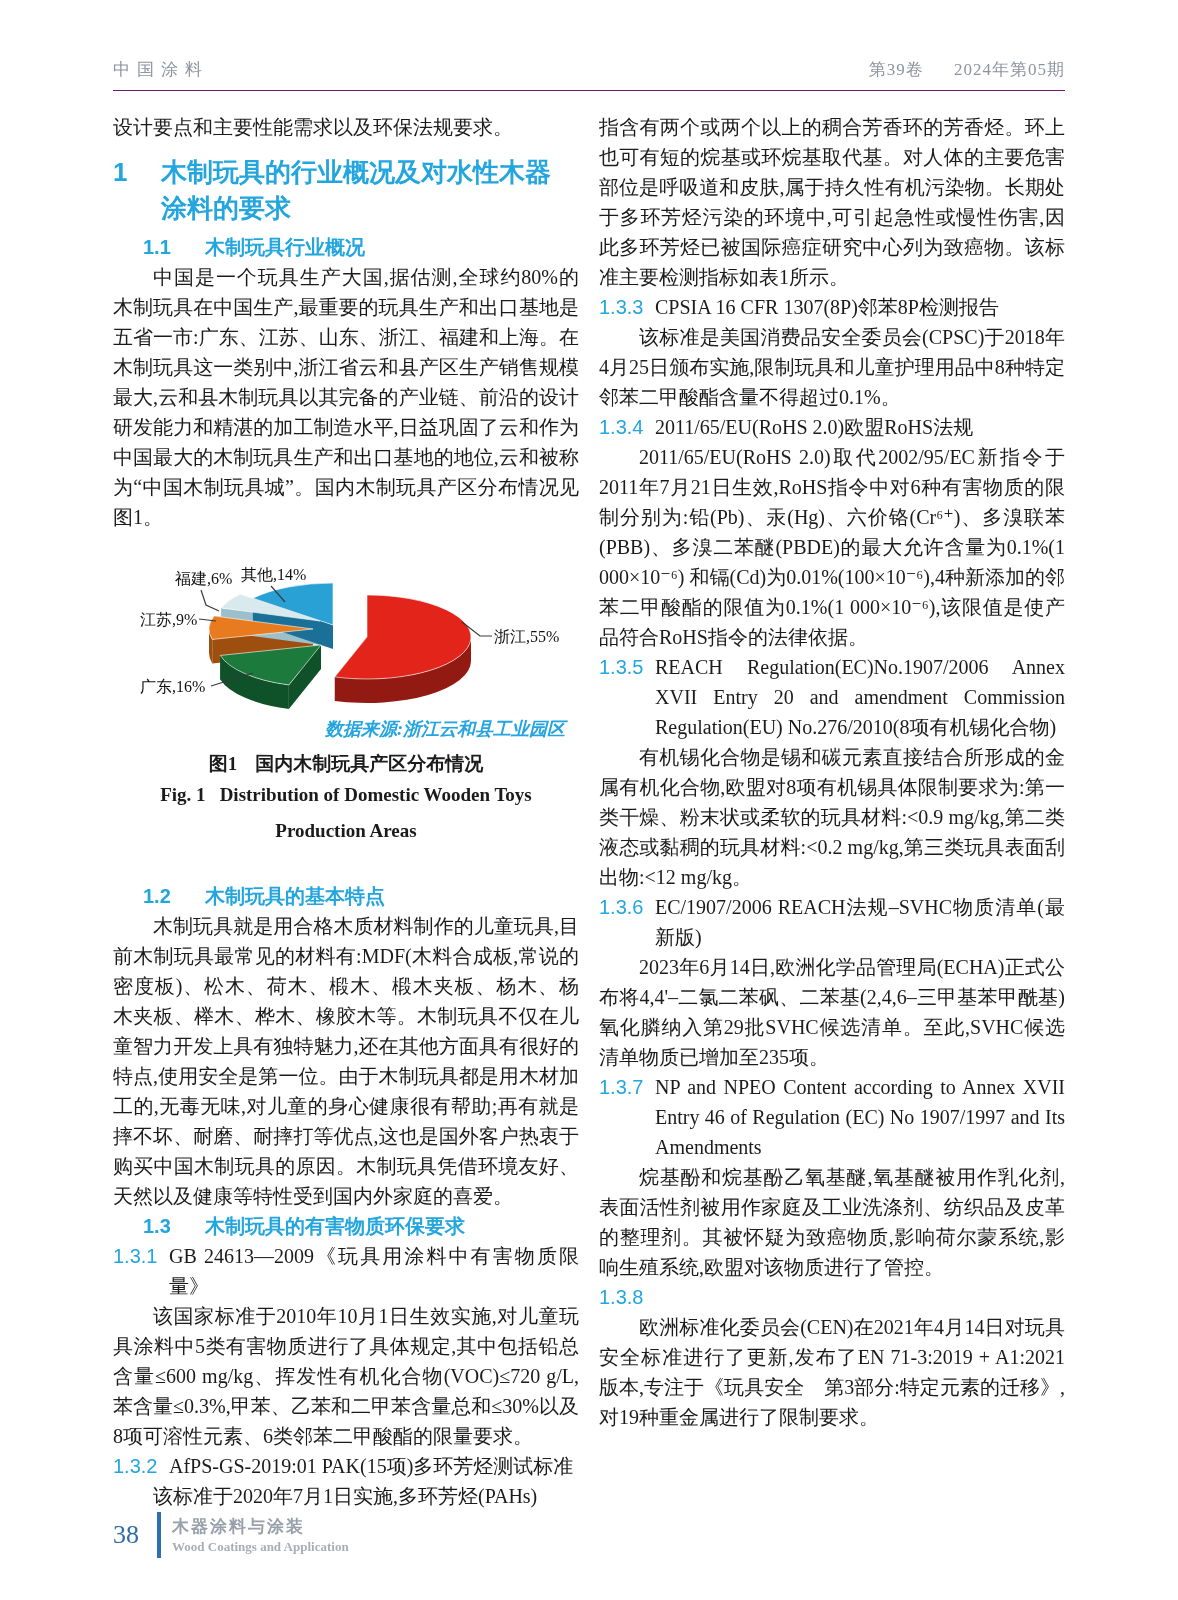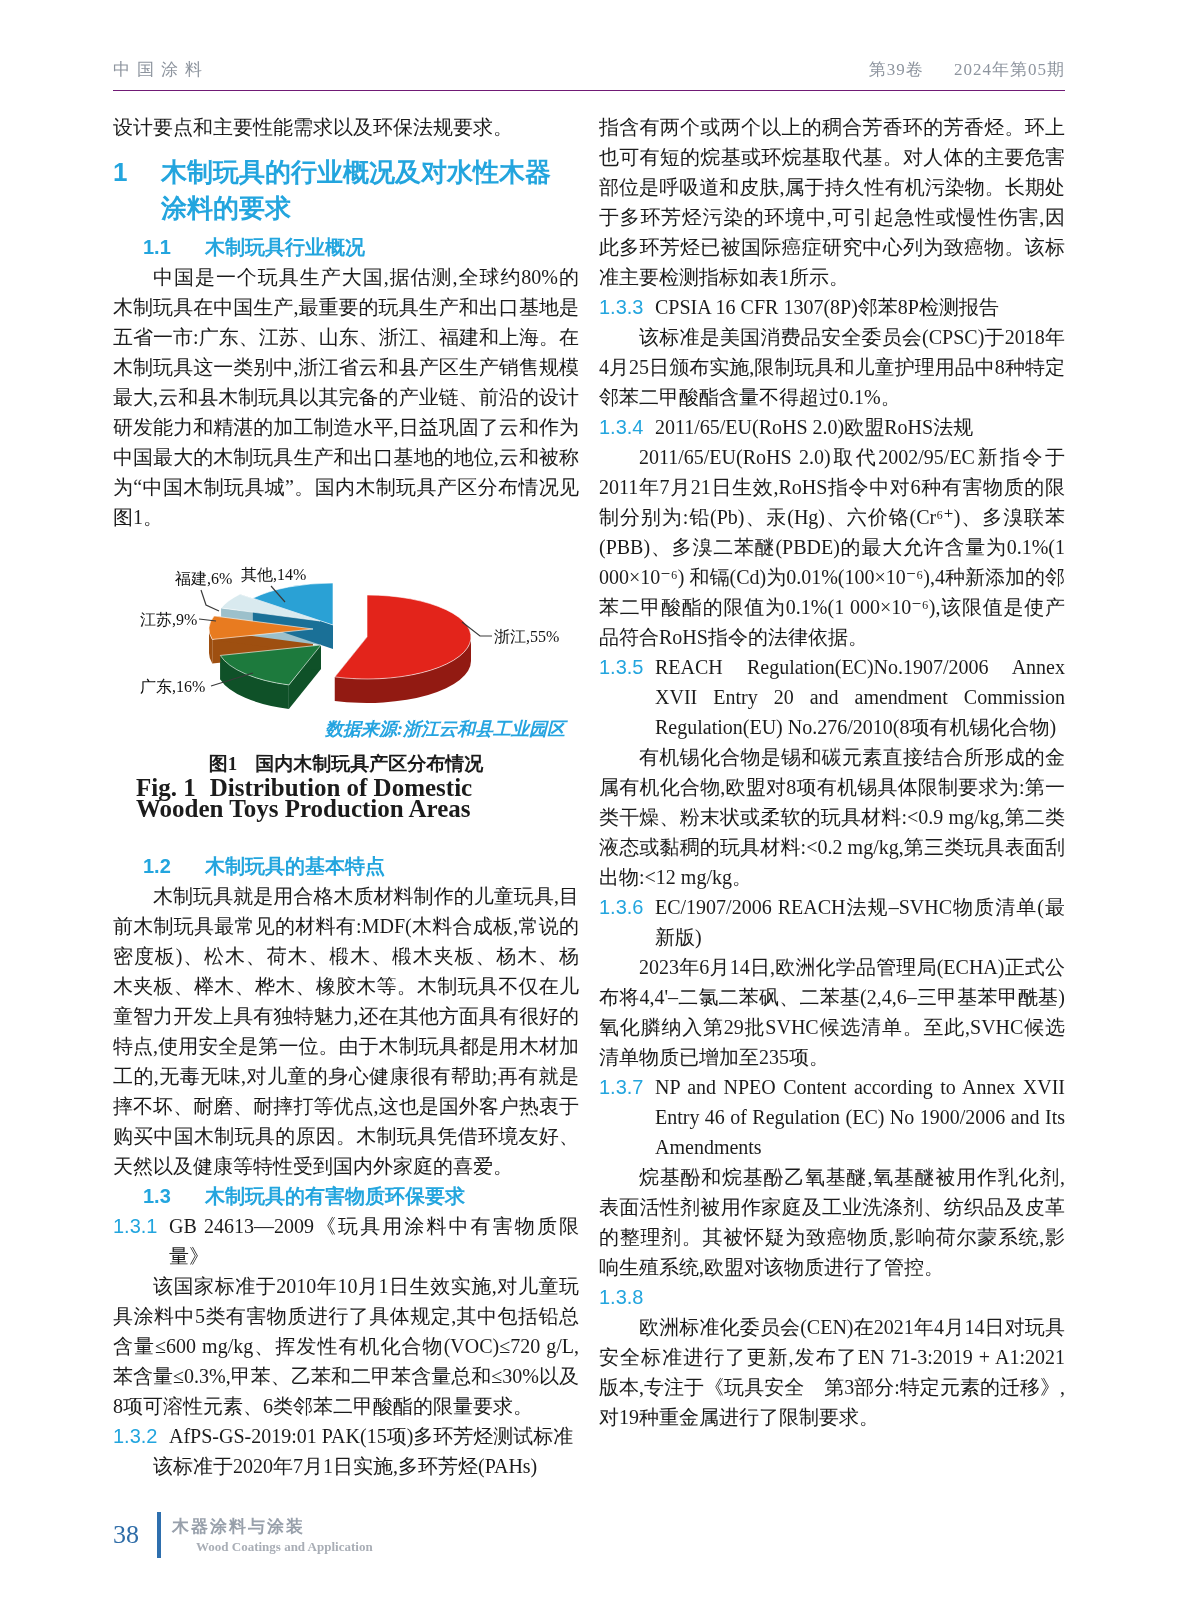--- a/index.html
+++ b/index.html
@@ -29,29 +29,29 @@
   .h3{display:flex;font-size:20px;line-height:30px;margin:0;font-weight:normal;text-align:justify;}
   .h3 .num{flex:none;width:56px;color:#23a5de;font-family:"Liberation Sans","DejaVu Sans",sans-serif;}
   .h3 .ttl{flex:1;}
   
   .figure{margin-top:12px;}
   .fig-chart{display:block;width:466px;height:172px;}
   .fig-source{text-align:right;padding-right:14px;color:#25a4e0;font-size:18px;line-height:26px;
               font-weight:bold;font-style:italic;margin:0;}
   .cap-zh{text-align:center;font-weight:bold;font-size:19px;line-height:27px;margin-top:8px;}
   .cap-zh .cl{margin-right:18px;}
-  .cap-en{text-align:left;font-weight:bold;font-size:25px;line-height:21px;width:420px;margin:0 auto;}
+  .cap-en{text-align:center;font-weight:bold;font-size:19px;line-height:36px;width:420px;margin:0 auto;}
   .cap-en .cl{margin-right:14px;}
   
   .footer{position:absolute;left:113px;top:1512px;display:flex;align-items:center;}
   .pageno{font-size:26px;color:#2f6da8;width:40px;}
   .footbar{width:4px;height:46px;background:#2e6fae;margin:0 11px 0 4px;}
   .foot-zh{font-size:17px;font-weight:bold;color:#98a0ab;letter-spacing:2px;line-height:24px;
            font-family:"Liberation Sans","DejaVu Sans",sans-serif;}
-  .foot-en{font-size:13px;font-weight:bold;color:#a9aeb6;line-height:16px;margin-left:24px;}
+  .foot-en{font-size:13px;font-weight:bold;color:#a9aeb6;line-height:16px;}
   svg text{font-family:"Liberation Serif","DejaVu Serif",serif;}
 </style>
 </head>
 <body>
 
 <div class="page">
 
   <div class="header">
     <span class="journal-name">中国涂料</span>
     <span class="vol-issue">
@@ -171,21 +171,21 @@
       <p class="body">有机锡化合物是锡和碳元素直接结合所形成的金属有机化合物,欧盟对8项有机锡具体限制要求为:第一类干燥、粉末状或柔软的玩具材料:&lt;0.9 mg/kg,第二类液态或黏稠的玩具材料:&lt;0.2 mg/kg,第三类玩具表面刮出物:&lt;12 mg/kg。</p>
 
       <div class="h3">
         <span class="num">1.3.6</span>
         <span class="ttl">EC/1907/2006 REACH法规–SVHC物质清单(最新版)</span>
       </div>
       <p class="body">2023年6月14日,欧洲化学品管理局(ECHA)正式公布将4,4'–二氯二苯砜、二苯基(2,4,6–三甲基苯甲酰基)氧化膦纳入第29批SVHC候选清单。至此,SVHC候选清单物质已增加至235项。</p>
 
       <div class="h3">
         <span class="num">1.3.7</span>
-        <span class="ttl">NP and NPEO Content according to Annex XVII Entry 46 of Regulation (EC) No 1900/2006 and Its Amendments</span>
+        <span class="ttl">NP and NPEO Content according to Annex XVII Entry 46 of Regulation (EC) No 1907/1997 and Its Amendments</span>
       </div>
       <p class="body">烷基酚和烷基酚乙氧基醚,氧基醚被用作乳化剂,表面活性剂被用作家庭及工业洗涤剂、纺织品及皮革的整理剂。其被怀疑为致癌物质,影响荷尔蒙系统,影响生殖系统,欧盟对该物质进行了管控。</p>
 
       <div class="h3">
         <span class="num">1.3.8</span>
       </div>
       <p class="body">欧洲标准化委员会(CEN)在2021年4月14日对玩具安全标准进行了更新,发布了EN 71-3:2019 + A1:2021版本,专注于《玩具安全　第3部分:特定元素的迁移》,对19种重金属进行了限制要求。</p>
     </div>
   </div>
 

